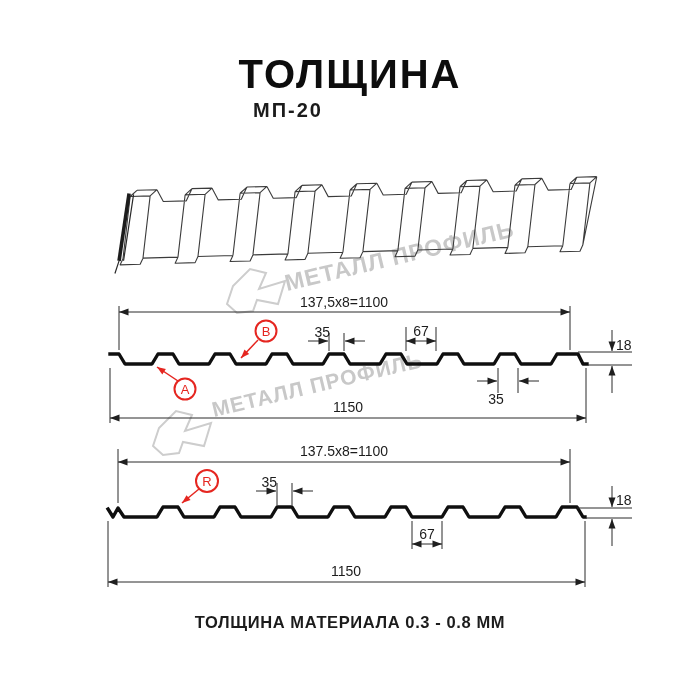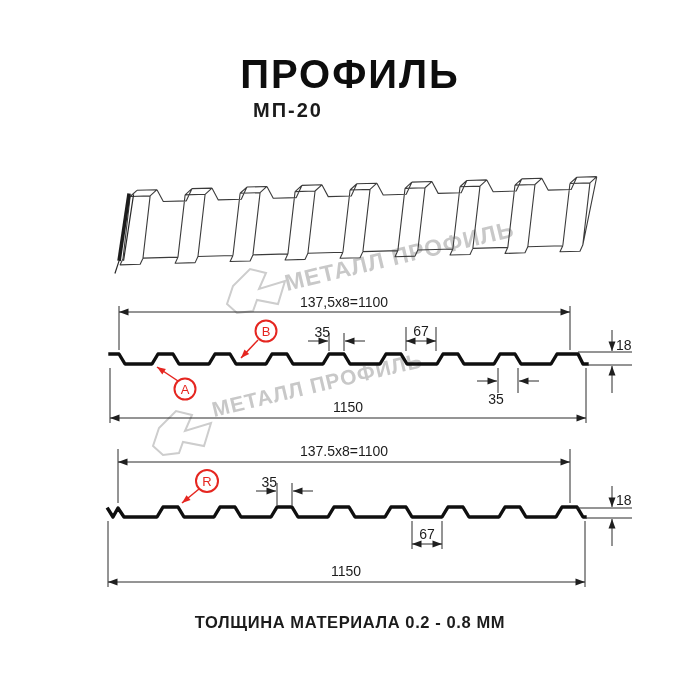--- a/index.html
+++ b/index.html
@@ -22,21 +22,21 @@
   .wmlogo{fill:none;stroke-width:2;}
   .redline{stroke-width:1.5;fill:none;}
   .redcirc{fill:none;stroke-width:2;}
   .redtxt{font-family:"Liberation Sans","DejaVu Sans",sans-serif;font-size:13px;}
 </style>
 </head>
 <body>
 
 <div class="page">
 
-  <div class="title">ПРОФИЛЬ</div>
+  <div class="title">ТОЛЩИНА</div>
   <div class="subtitle">МП-20</div>
 
   <svg width="700" height="700" viewBox="0 0 700 700">
     <defs>
       <marker id="ahb" markerUnits="userSpaceOnUse" markerWidth="11" markerHeight="9" viewBox="0 0 11 9" refX="10" refY="4.5" orient="auto-start-reverse">
         <path d="M0.5,1 L10,4.5 L0.5,8 Z" fill="#1f1f1f"></path>
       </marker>
       <marker id="ahr" markerUnits="userSpaceOnUse" markerWidth="10" markerHeight="8" viewBox="0 0 10 8" refX="9" refY="4" orient="auto-start-reverse">
         <path d="M0.5,0.8 L9,4 L0.5,7.2 Z" fill="#e52620"></path>
       </marker>
@@ -148,14 +148,14 @@
       </g>
 
       <g>
         <line class="redline" stroke="#e52620" x1="199" y1="489" x2="182" y2="503" marker-end="url(#ahr)"></line>
         <circle class="redcirc" stroke="#e52620" cx="207" cy="481" r="11"></circle>
         <text class="redtxt" fill="#e52620" x="207" y="486" text-anchor="middle">R</text>
       </g>
     </g>
   </svg>
 
-  <div class="footer">ТОЛЩИНА МАТЕРИАЛА 0.2 - 0.8 ММ</div>
+  <div class="footer">ТОЛЩИНА МАТЕРИАЛА 0.3 - 0.8 ММ</div>
 </div>
 
 </body></html>

